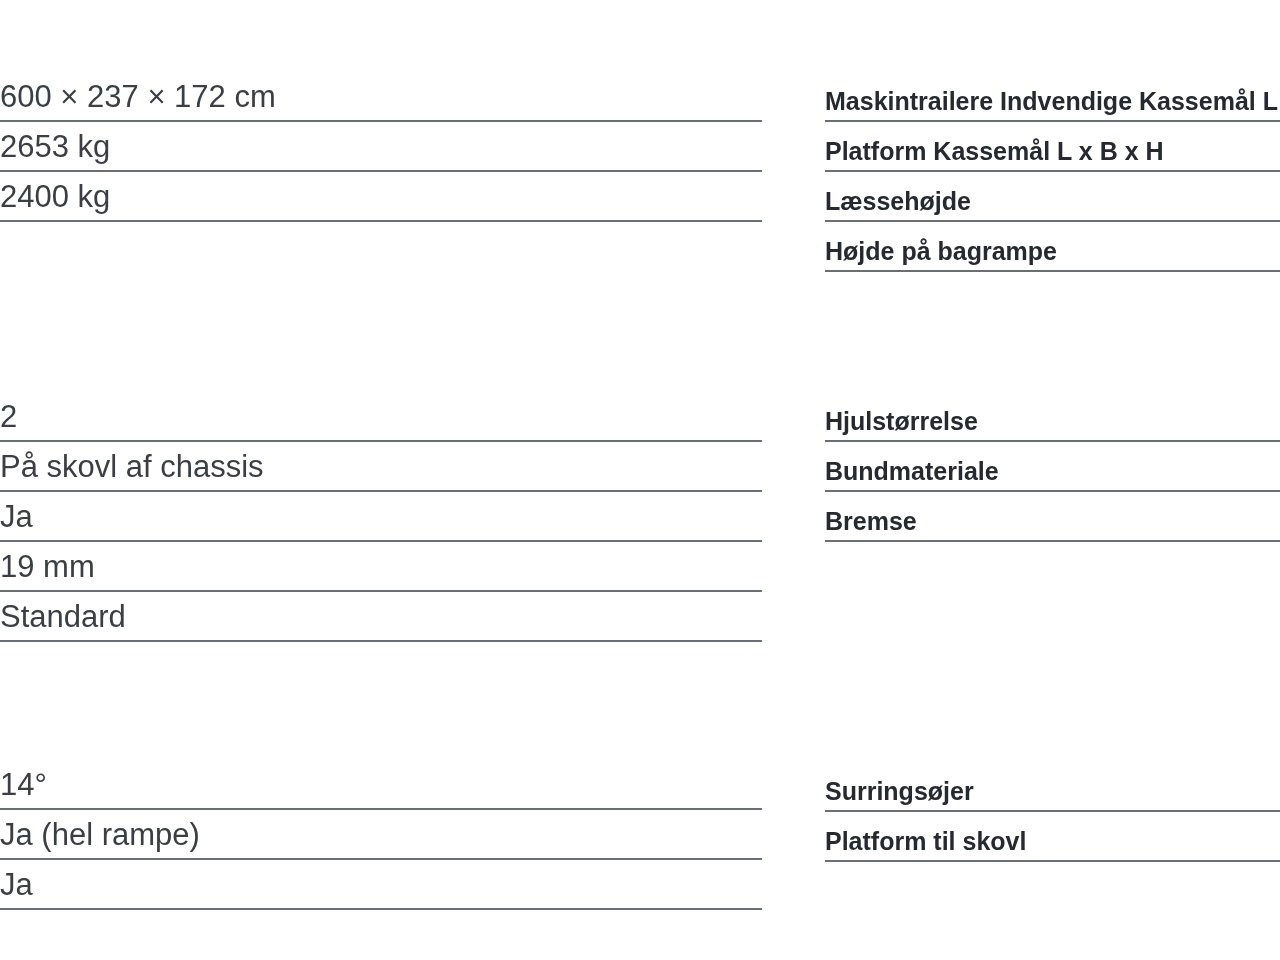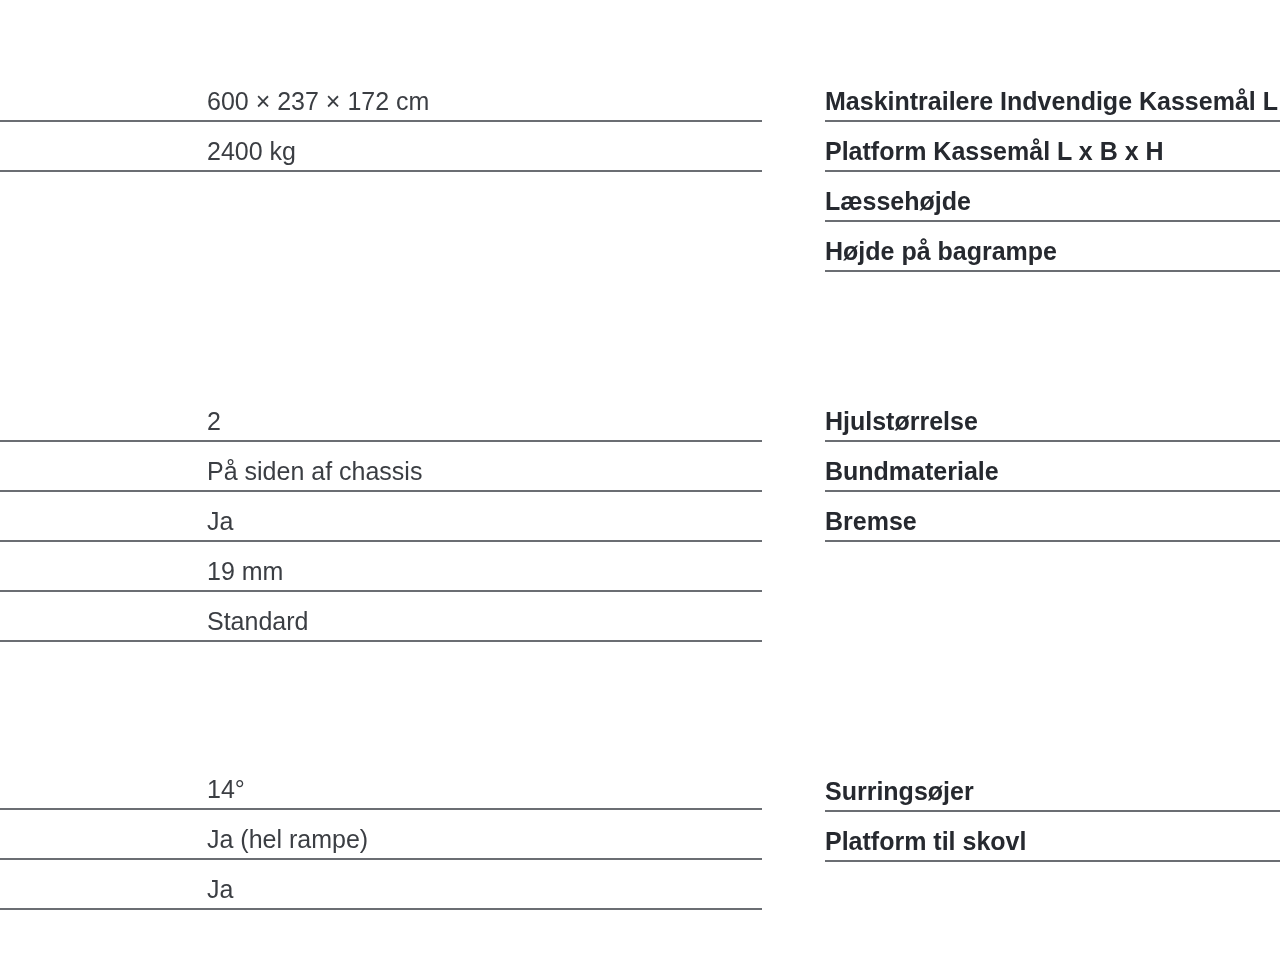--- a/index.html
+++ b/index.html
@@ -32,52 +32,54 @@
   .row {
     height: 50px;
     display: flex;
     align-items: flex-end;
     padding-bottom: 6px;
     border-bottom: 2px solid var(--line);
     white-space: nowrap;
     overflow: hidden;
   }
   .vrow {
-    padding-left: 207px;
     color: var(--value_text);
-    font-size: 25px;
+    font-size: 31px;
     line-height: 1.05;
   }
   .lrow {
     color: var(--label_text);
     font-size: 25px;
     font-weight: bold;
     line-height: 1.05;
   }
 </style>
 </head>
 <body>
 
 <div class="page">
 
   <div class="group left-col g1">
     <div class="row vrow">
         <span>600 × 237 × 172 cm</span>
       </div>
     <div class="row vrow">
+        <span>2653 kg</span>
+      </div>
+    <div class="row vrow">
         <span>2400 kg</span>
       </div>
   </div>
 
   <div class="group left-col g2">
     <div class="row vrow">
         <span>2</span>
       </div>
     <div class="row vrow">
-        <span>På siden af chassis</span>
+        <span>På skovl af chassis</span>
       </div>
     <div class="row vrow">
         <span>Ja</span>
       </div>
     <div class="row vrow">
         <span>19 mm</span>
       </div>
     <div class="row vrow">
         <span>Standard</span>
       </div>

